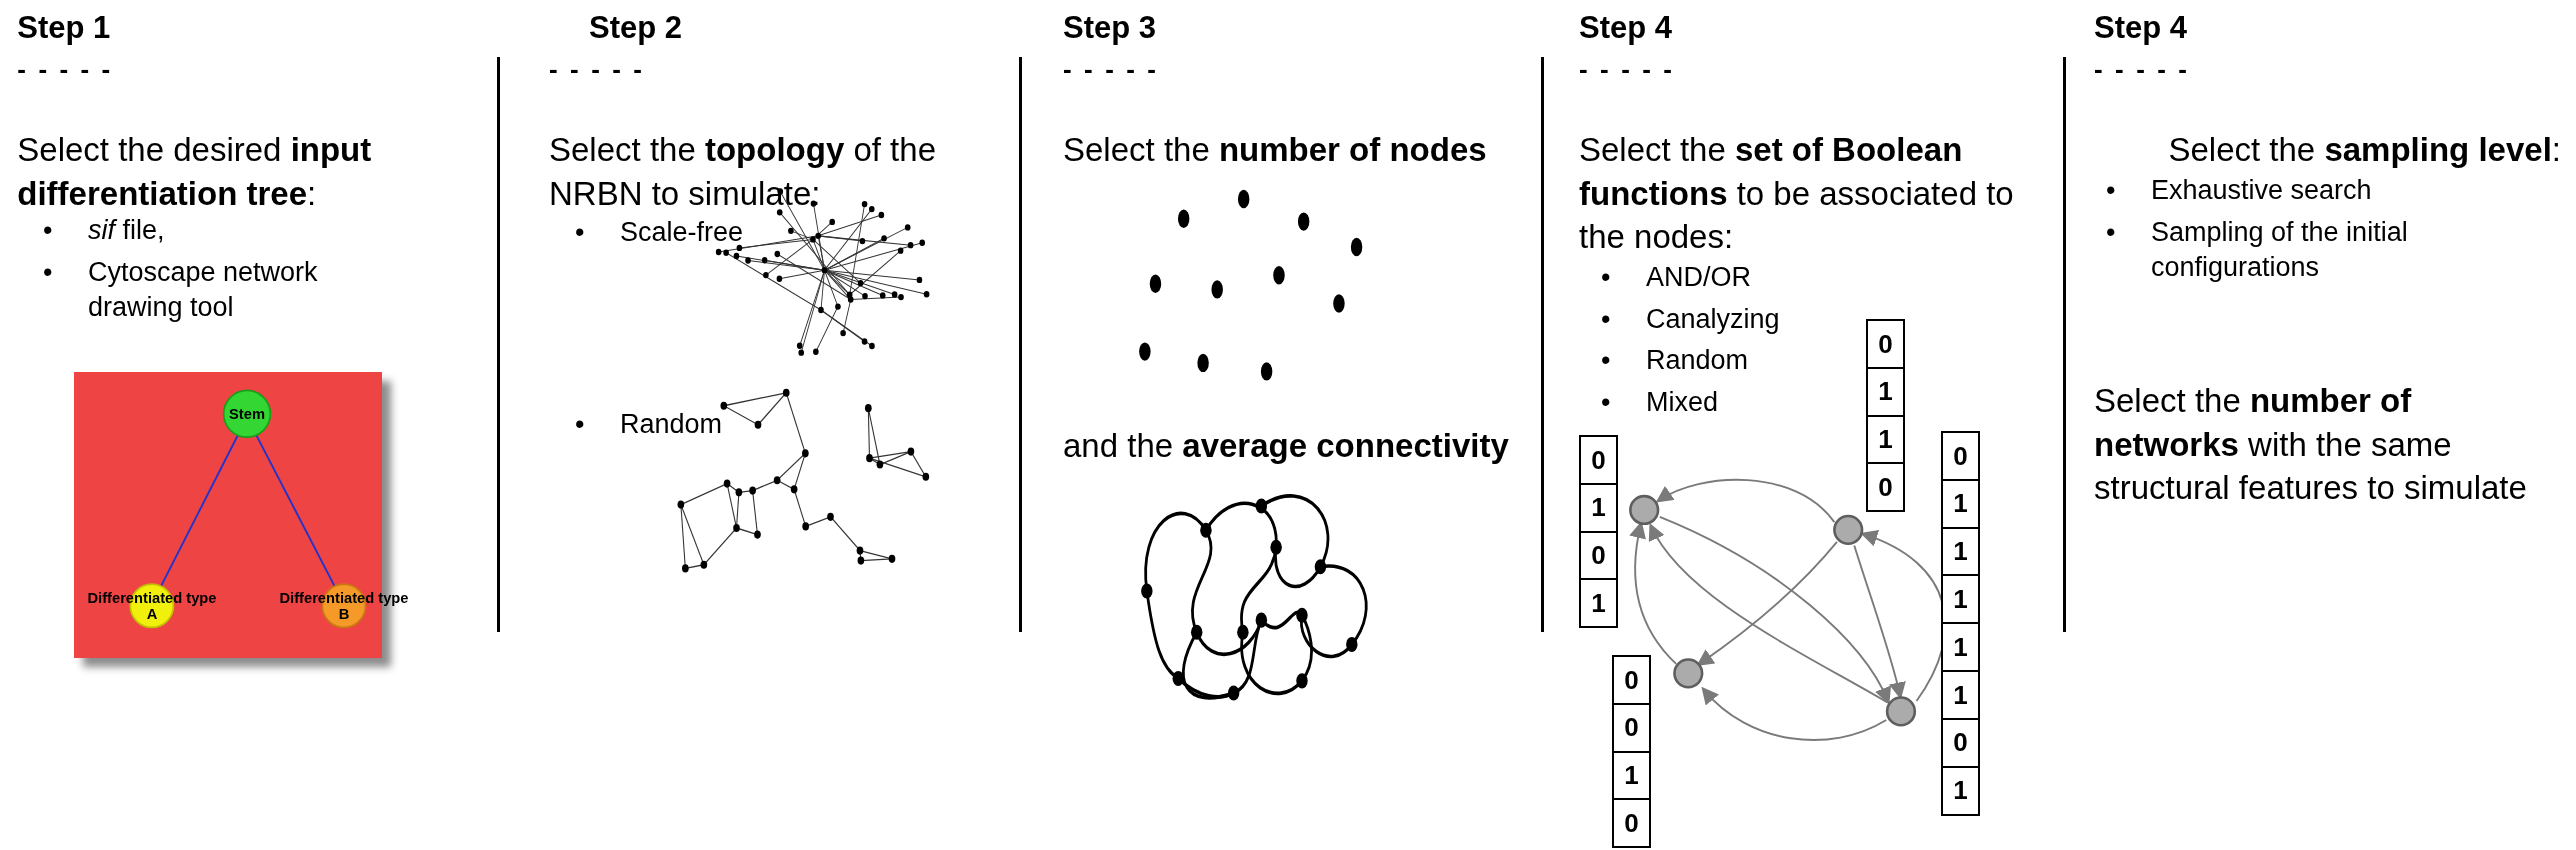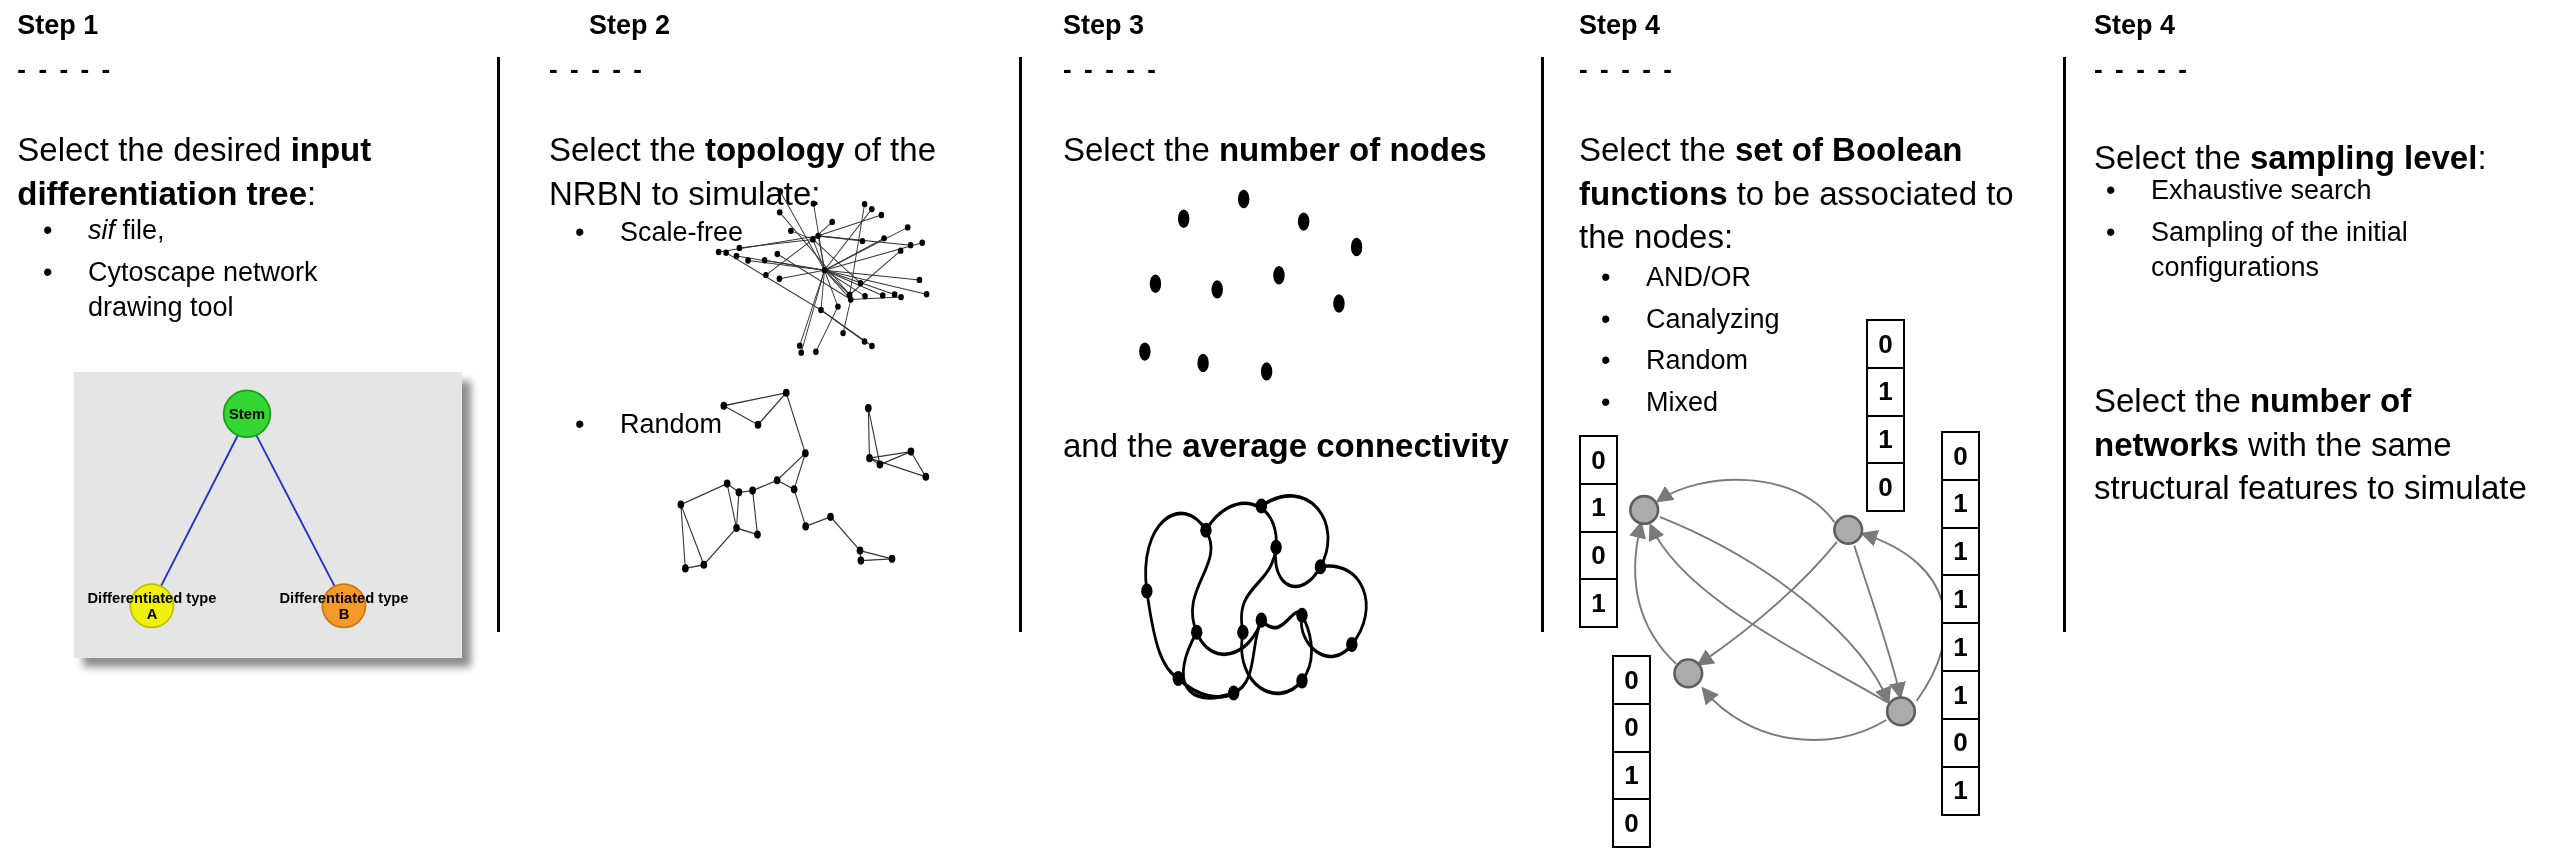--- a/index.html
+++ b/index.html
@@ -2,21 +2,21 @@
 <html style="font-size:14px"><head>
 <meta charset="utf-8">
 <style>
   * { margin:0; padding:0; box-sizing:border-box; }
   html,body { background:#ffffff; }
   body {
     width:2576px; height:851px; position:relative; overflow:hidden;
     font-family:"Liberation Sans", sans-serif; color:#000;
   }
   .abs { position:absolute; }
-  .step-title { font-size:27px; font-weight:bold; }
+  .step-title { font-size:31px; font-weight:bold; }
   .dashes { font-size:26px; font-weight:bold; letter-spacing:2.6px; white-space:nowrap; }
   .body-text { font-size:33px; line-height:1.32; }
   .divider { position:absolute; top:57px; height:575px; width:2.6px; background:#000; }
   .bullet { display:flex; font-size:27px; line-height:1.32; margin-bottom:6px; }
   .bmark { width:45px; flex:none; }
   .btext { flex:1; }
   .ttable { position:absolute; }
   .tcell {
     width:39px; height:50px; border:2.2px solid #000; background:#fff;
     display:flex; align-items:center; justify-content:center;
@@ -45,21 +45,21 @@
   <div class="bullet">
     <span class="bmark">•</span>
     <span class="btext"><i>sif</i><span> file,</span></span>
   </div>
   <div class="bullet">
     <span class="bmark">•</span>
     <span class="btext">Cytoscape network drawing tool</span>
   </div>
 </div>
 
-<div class="abs" style="left:74px; top:372px; width:388px; height:286px; background:#e5e5e5; box-shadow:8.7px 8.7px 7.8px rgba(0,0,0,0.45);">
+<div class="abs" style="left:74px; top:372px; width:308px; height:286px; background:#ef4444; box-shadow:8.7px 8.7px 7.8px rgba(0,0,0,0.45);">
   <svg width="346" height="286" viewBox="0 0 400 330">
     <line x1="200" y1="52" x2="90" y2="268" stroke="#2233cc" stroke-width="2.2"></line>
     <line x1="200" y1="52" x2="312" y2="268" stroke="#2233cc" stroke-width="2.2"></line>
     <circle cx="200" cy="48" r="27" fill="#33d633" stroke="#18a018" stroke-width="2"></circle>
     <circle cx="90" cy="270" r="25" fill="#f0f00c" stroke="#c0c000" stroke-width="2"></circle>
     <circle cx="312" cy="270" r="25" fill="#f59a28" stroke="#c87a10" stroke-width="2"></circle>
   </svg>
   <div class="tree-label" style="left:173px; top:42px;">Stem</div>
   <div class="tree-label" style="left:78px;  top:234px; width:130px;">Differentiated type A</div>
   <div class="tree-label" style="left:270px; top:234px; width:130px;">Differentiated type B</div>
@@ -347,21 +347,21 @@
     <div class="tcell">1</div>
     <div class="tcell">1</div>
     <div class="tcell">1</div>
     <div class="tcell">0</div>
     <div class="tcell">1</div>
   </div>
 </div>
 
 <div class="abs step-title" style="left:2094px; top:10.4px;">Step 4</div>
 <div class="abs dashes" style="left:2094px; top:54px;">- - - - -</div>
-<div class="abs body-text" style="left:2094px; top:136px; width:467px;"><span>Select the </span><b>sampling level</b><span>:</span></div>
+<div class="abs body-text" style="left:2094px; top:128px; width:467px;text-align:right;"><span>Select the </span><b>sampling level</b><span>:</span></div>
 
 <div class="abs" style="left:2106px; top:173px; width:363px;">
   <div class="bullet">
     <span class="bmark">•</span>
     <span class="btext">Exhaustive search</span>
   </div>
   <div class="bullet">
     <span class="bmark">•</span>
     <span class="btext">Sampling of the initial configurations</span>
   </div>

